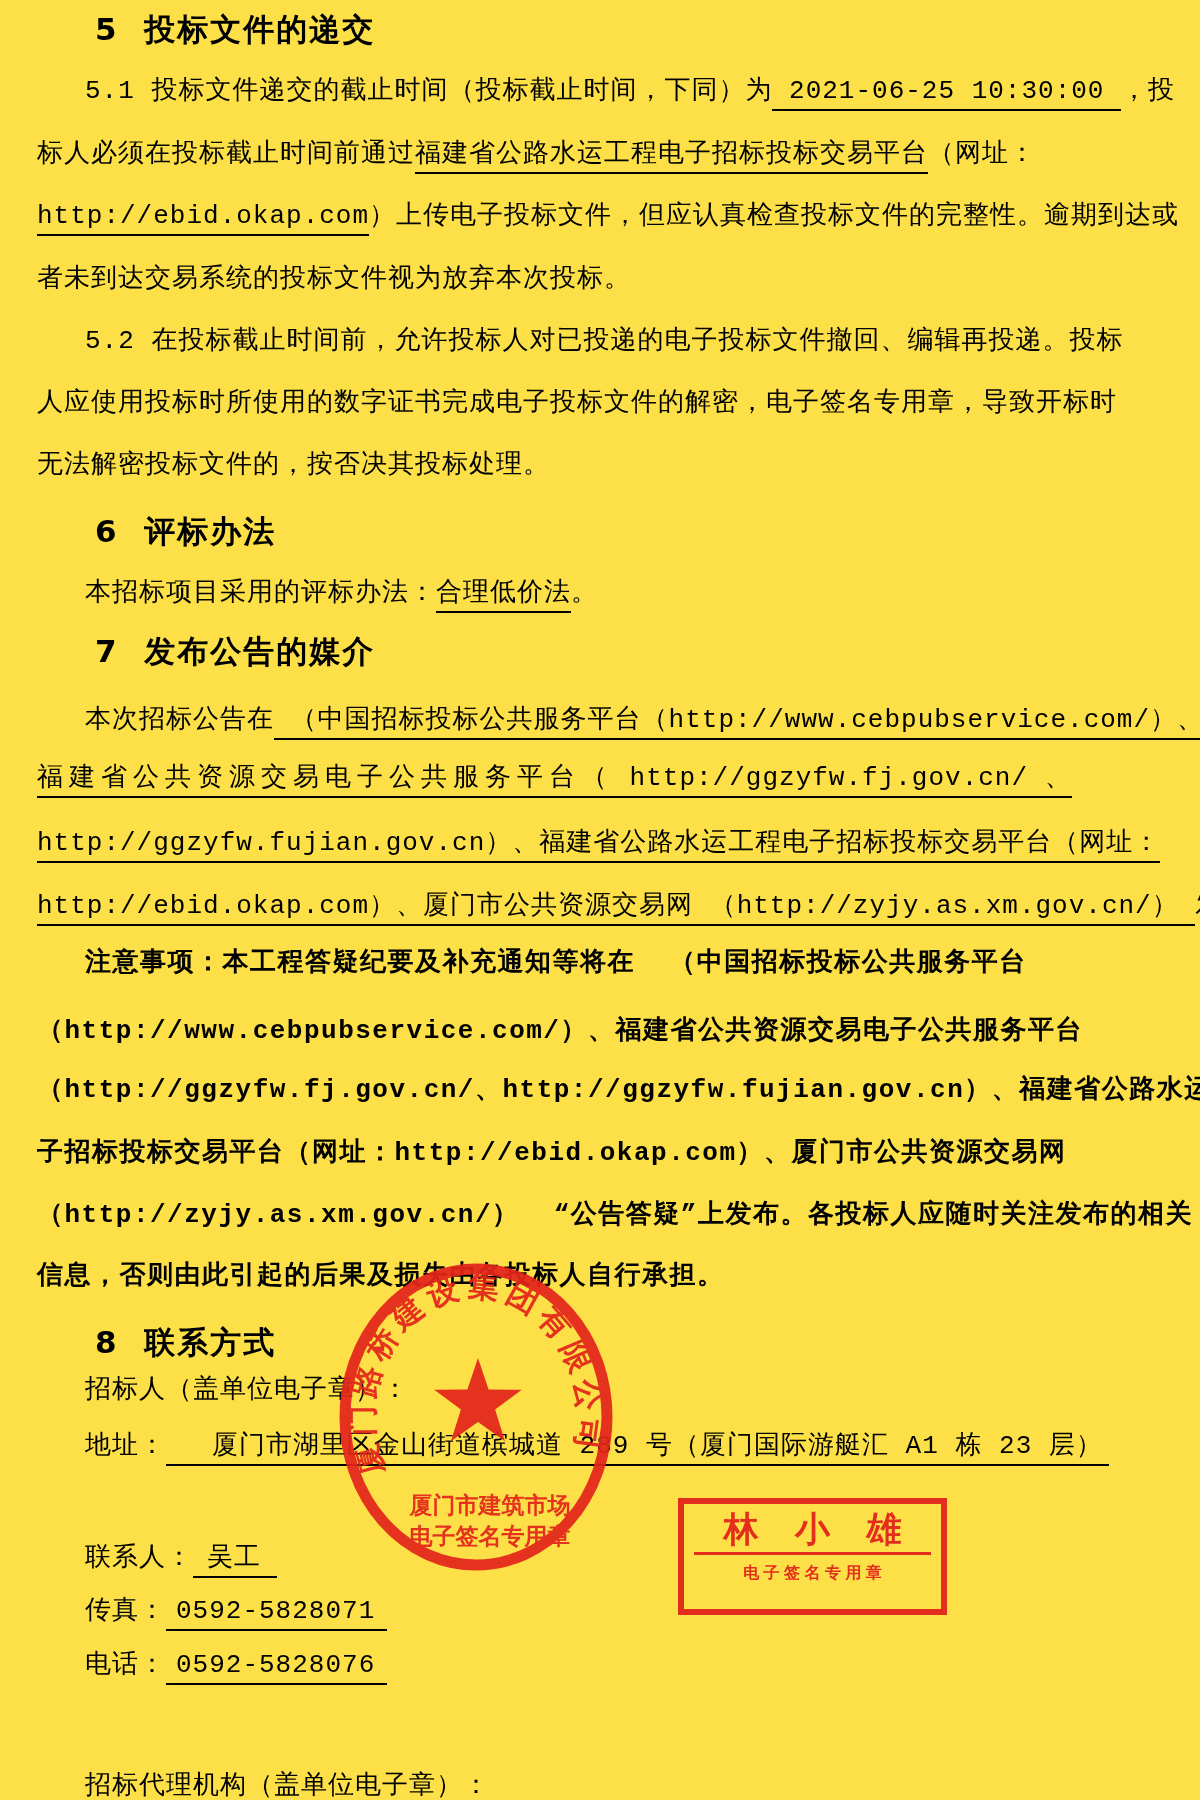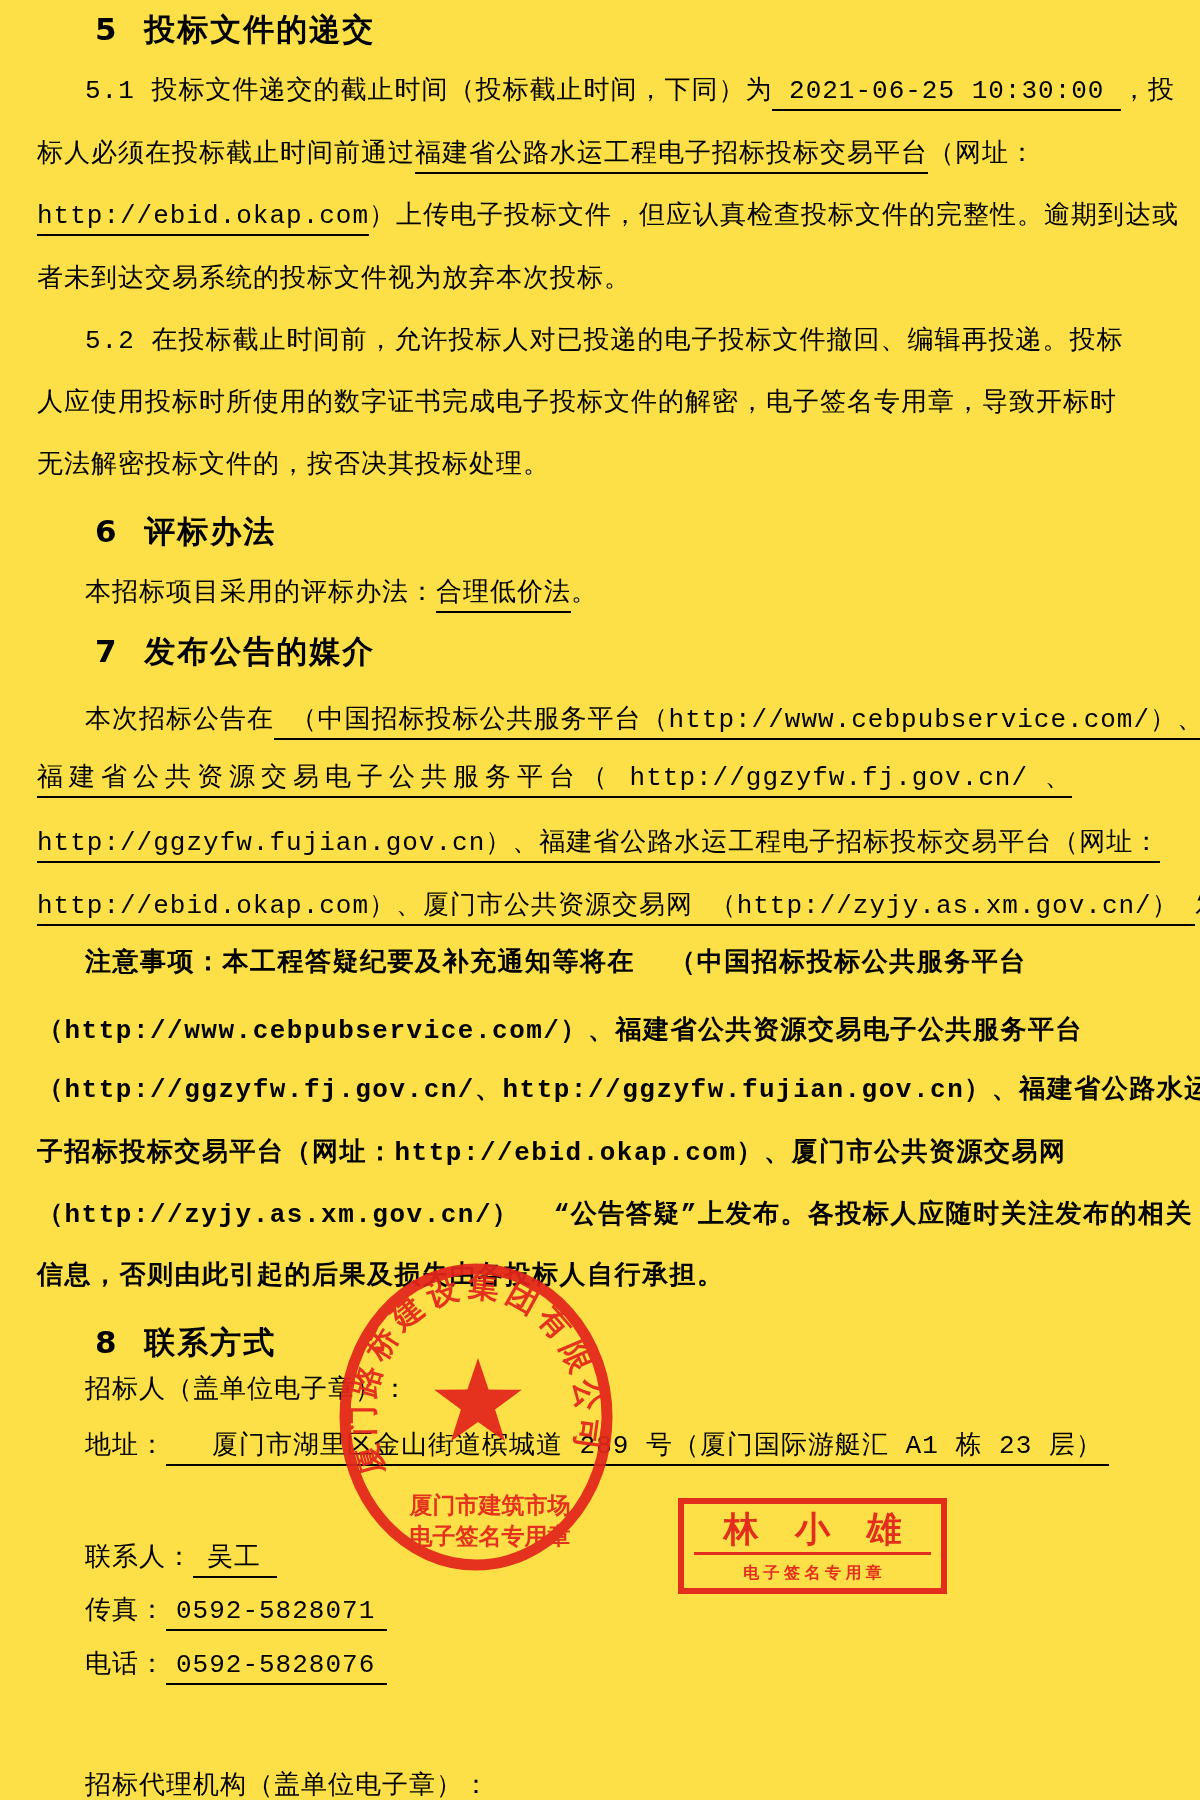--- a/index.html
+++ b/index.html
@@ -44,21 +44,21 @@
   .u-tel{padding-left:10px;padding-right:12px;}
   .stamp-svg{
     position:absolute;left:0;top:0;
     pointer-events:none;
     z-index:5;
     opacity:.93;
   }
   .name-seal{
     position:absolute;
     left:678px;top:1498px;
-    width:269px;height:96px;
+    width:269px;height:117px;
     border:6px solid #e3251b;
     box-sizing:border-box;
     z-index:4;
     opacity:.95;
     background:transparent;
     text-align:center;
   }
   .name-seal .name{
     white-space:pre;
     color:#e3251b;

